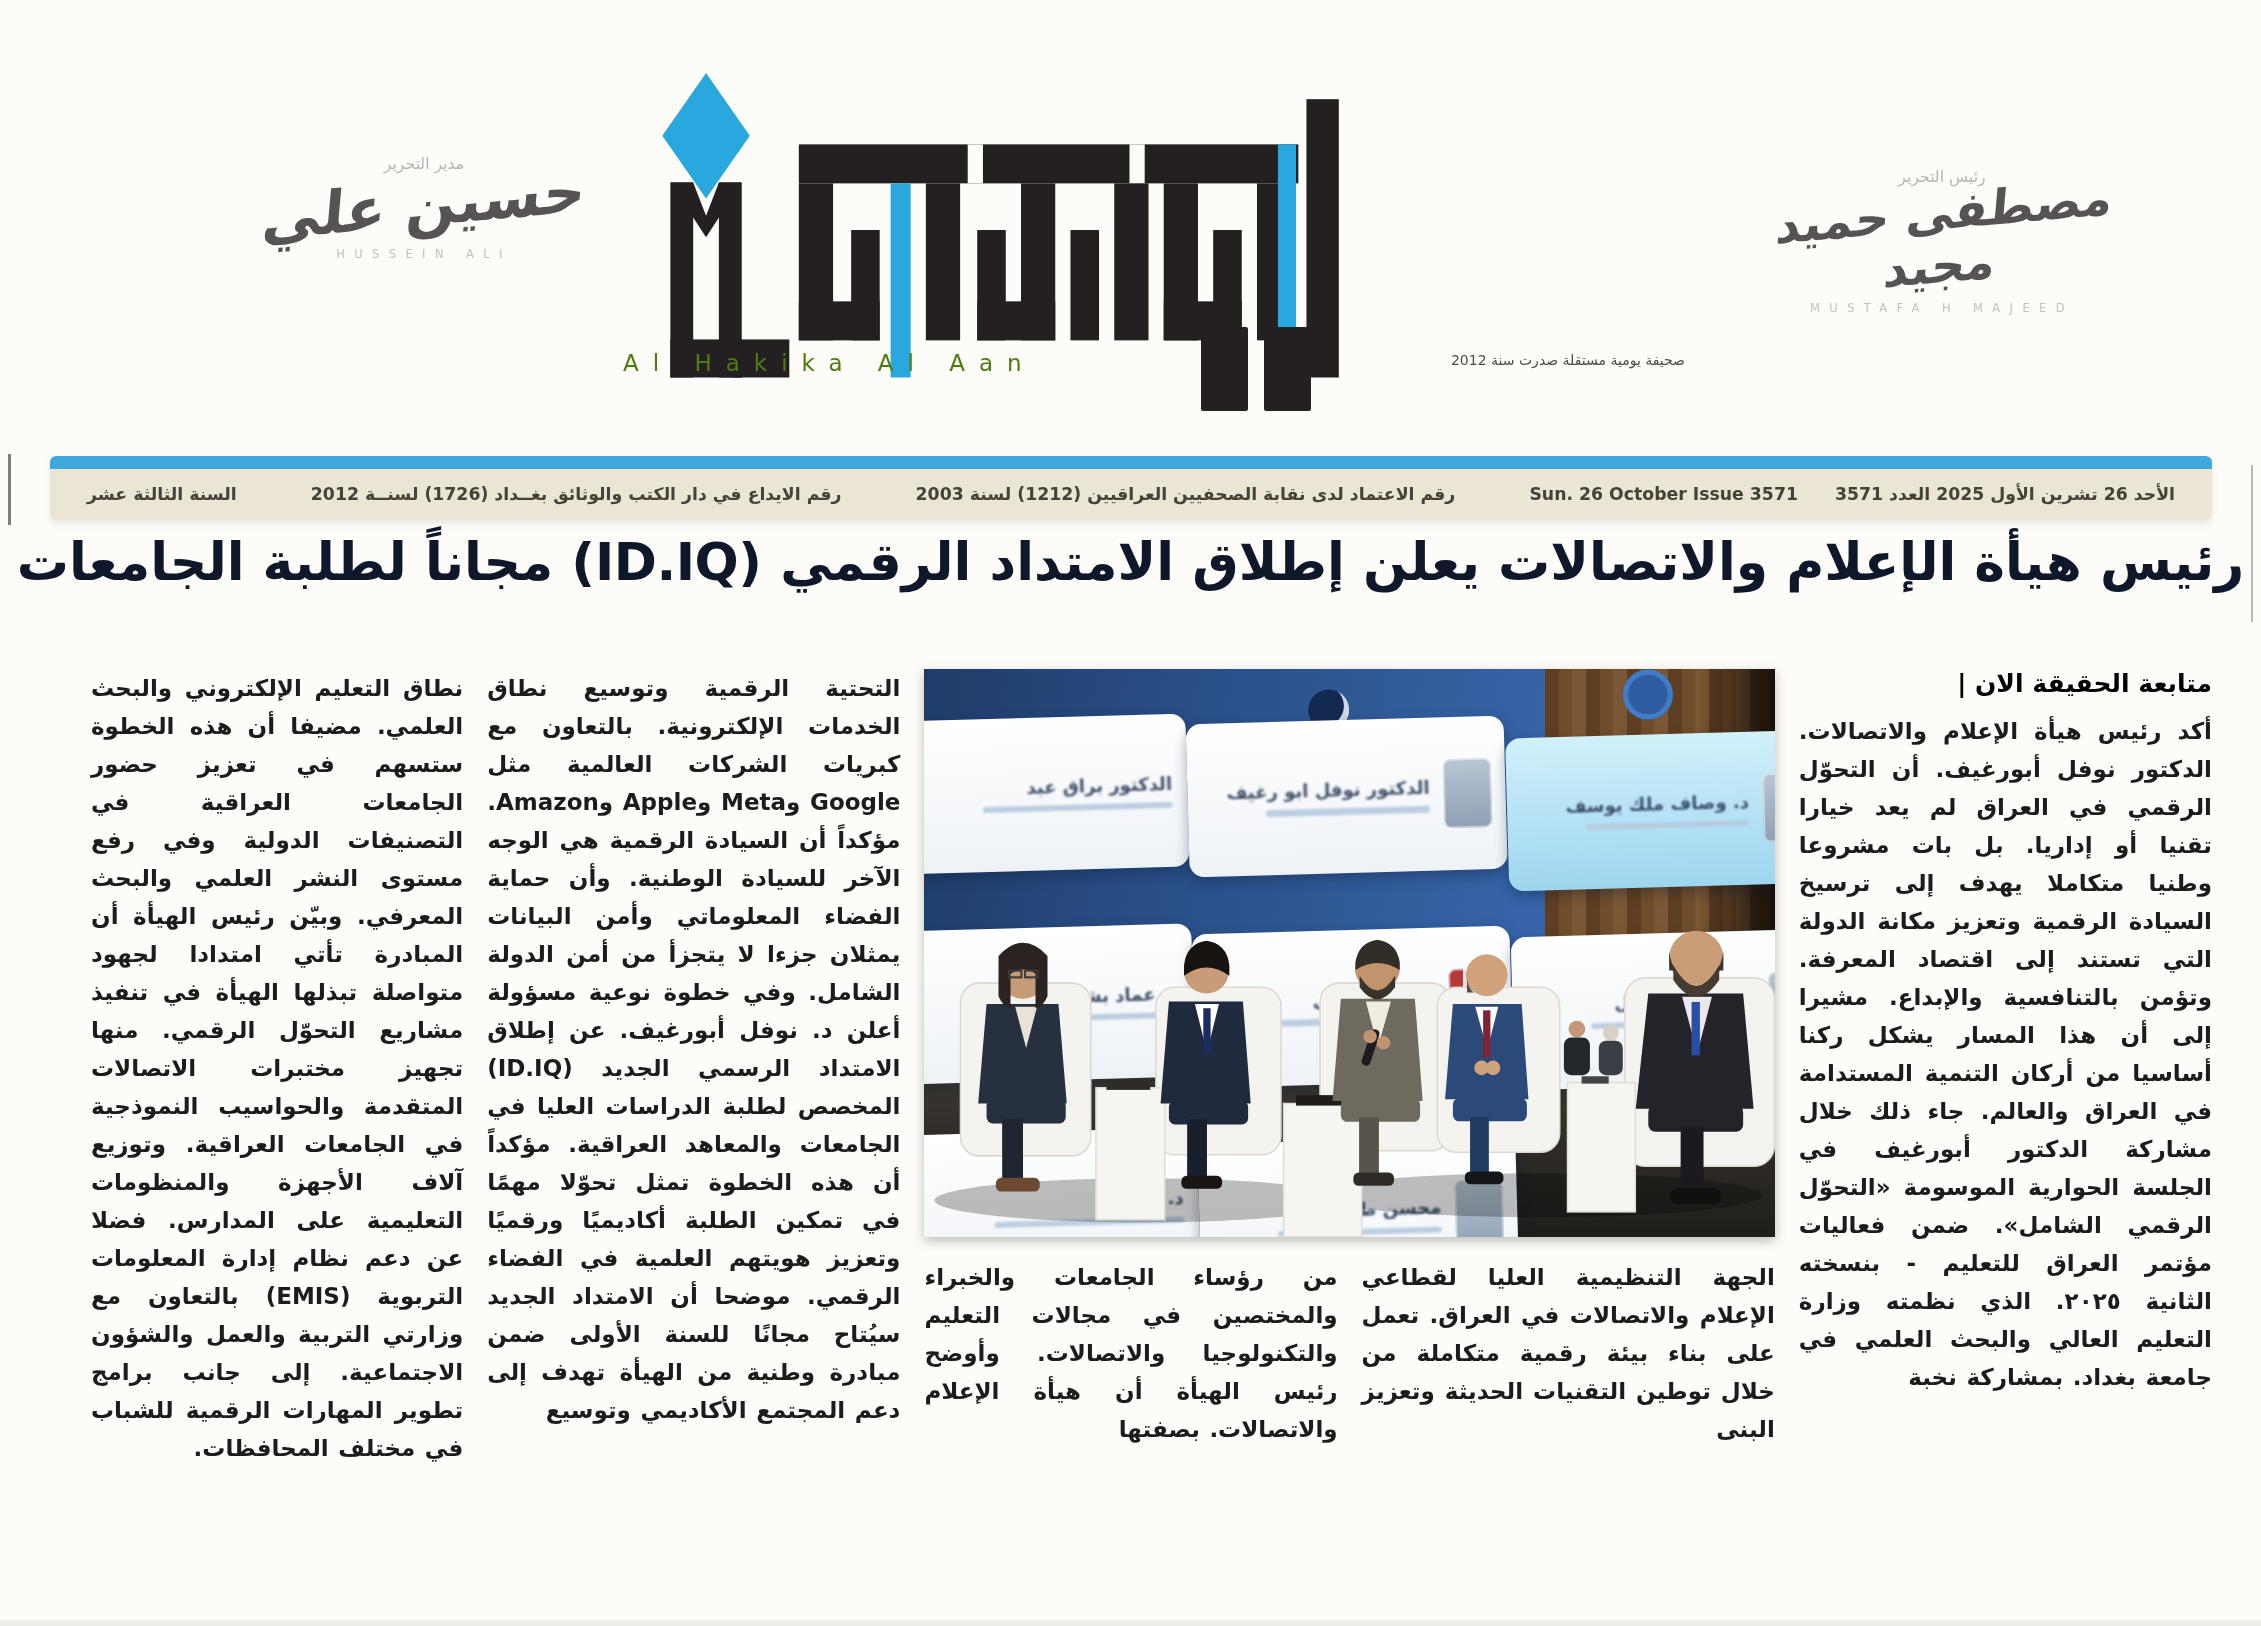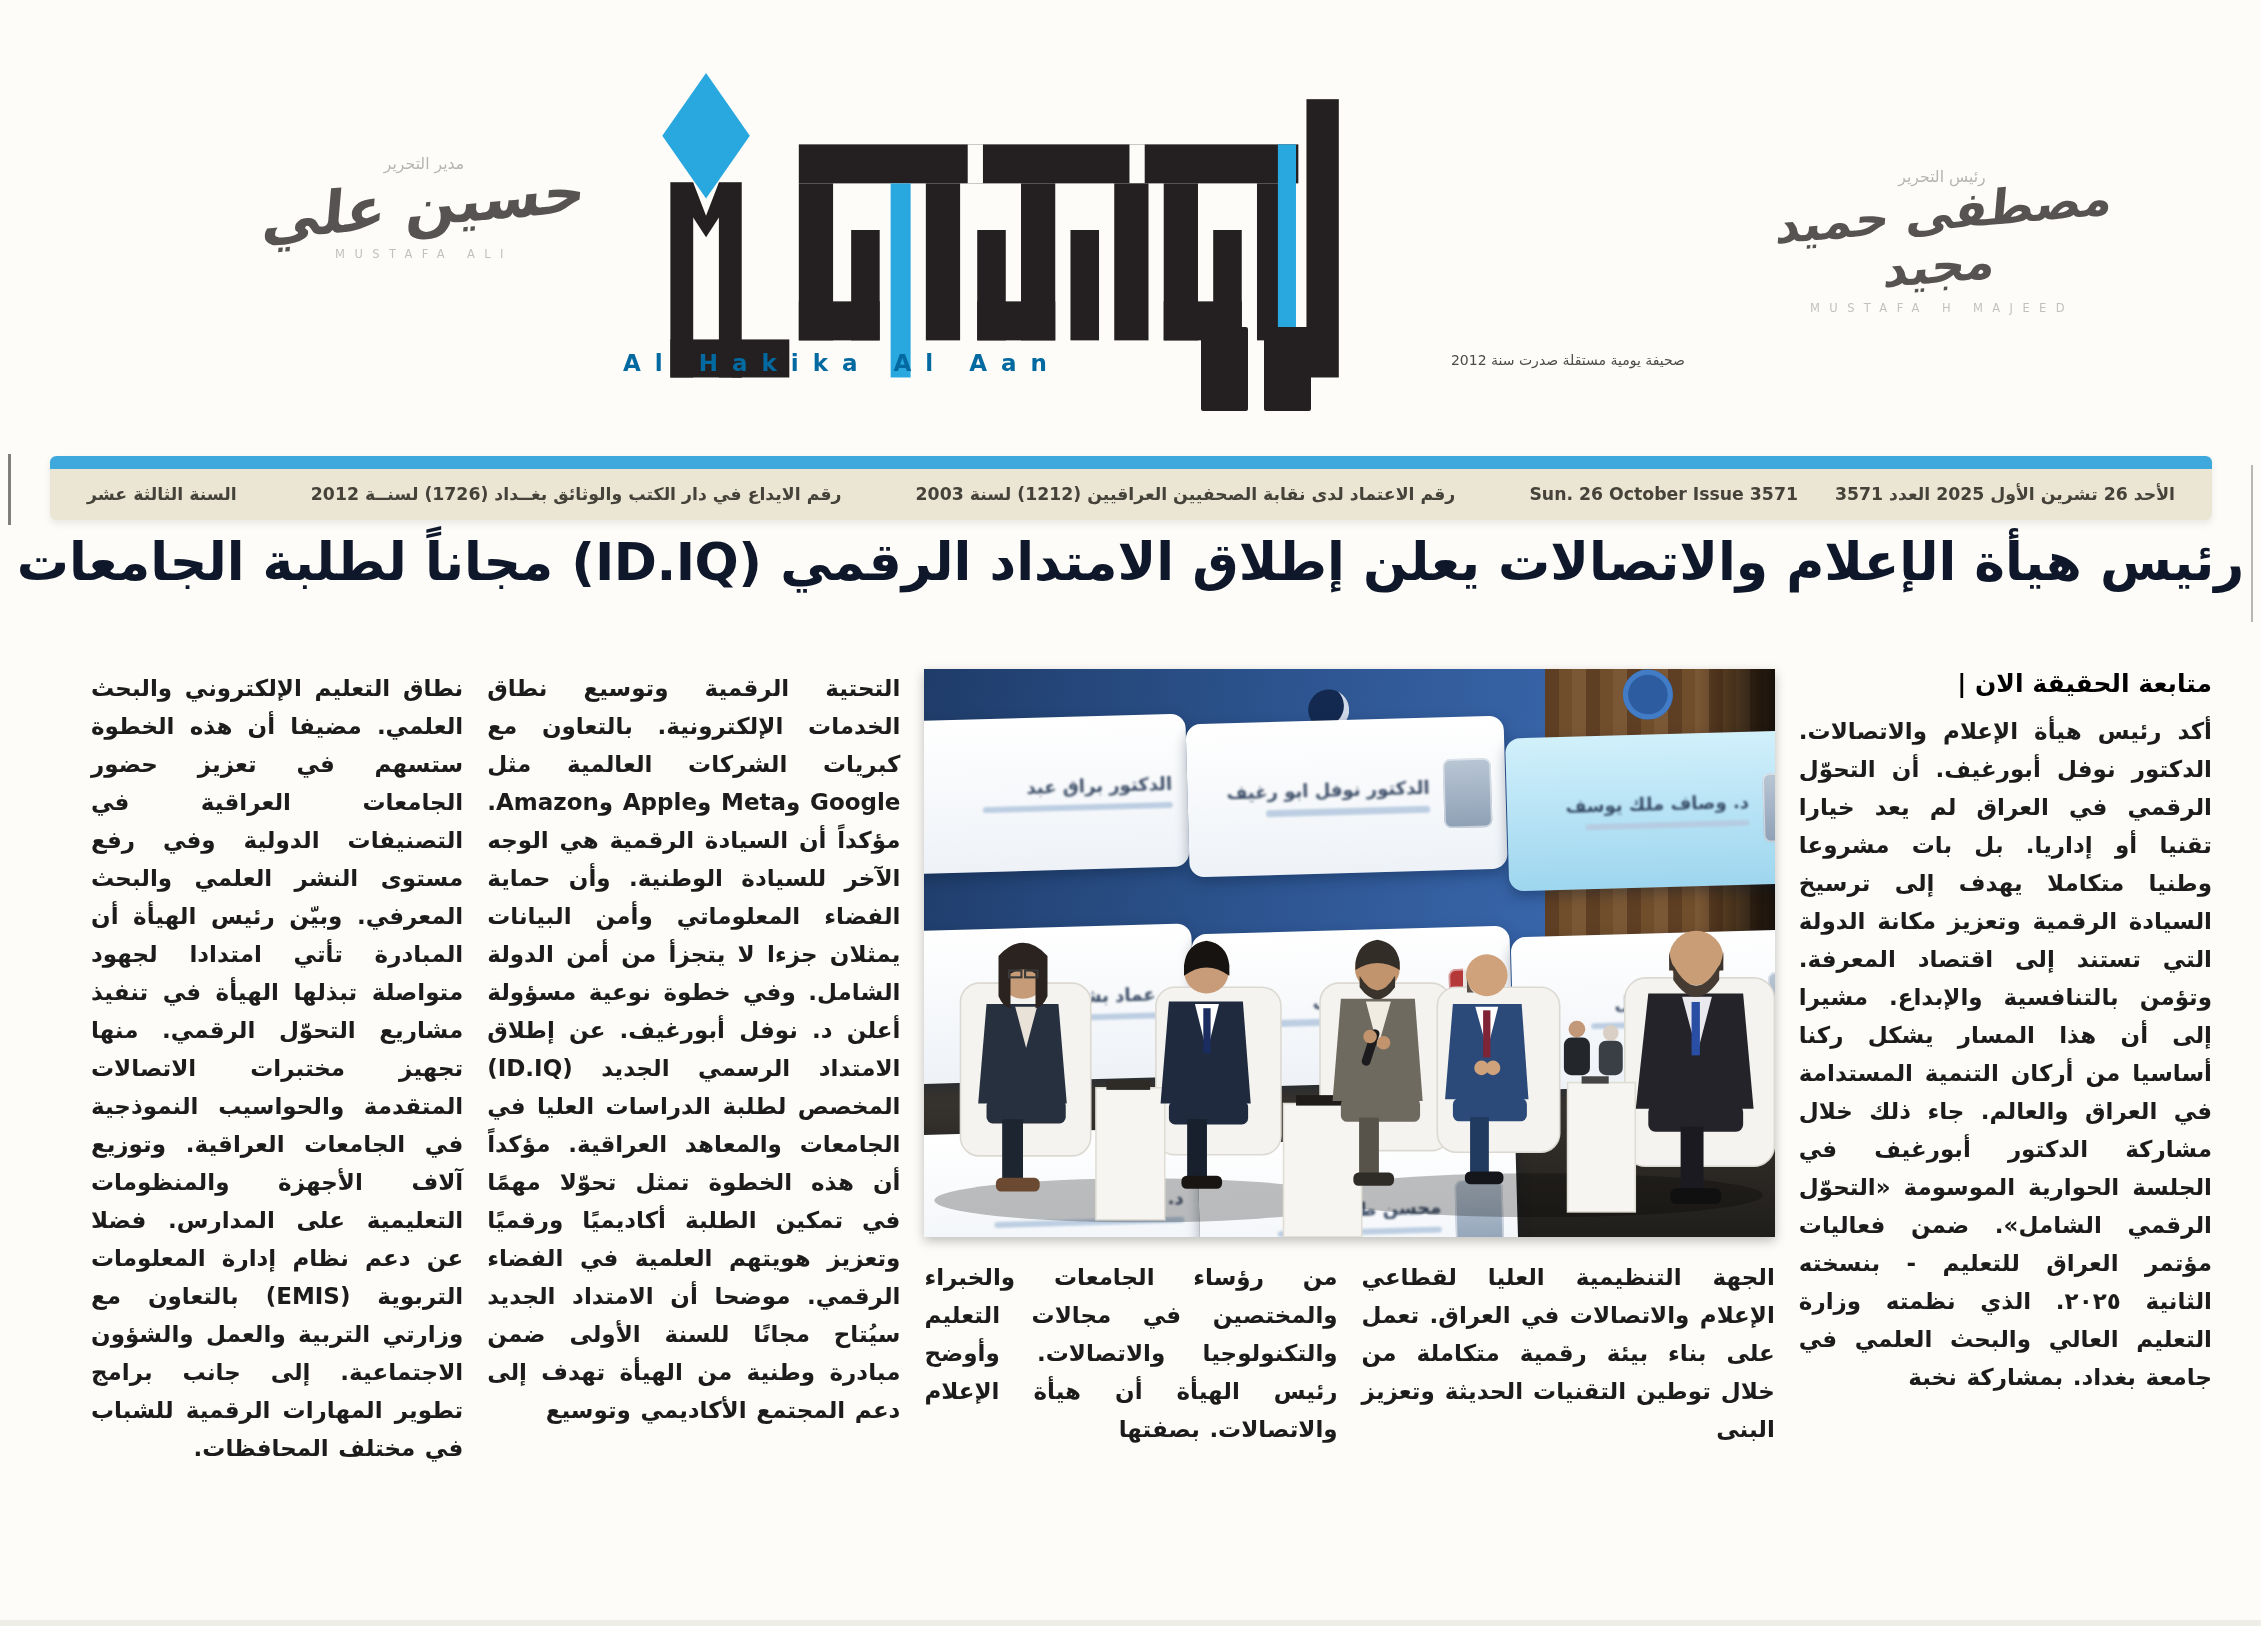--- a/index.html
+++ b/index.html
@@ -10,22 +10,22 @@
 
   
   .sig-block{position:absolute;text-align:center;direction:rtl;}
   .sig-role{font-size:15.7px;color:#9b9b9b;filter:blur(0.5px);opacity:.75;}
   .sig-name{font-weight:bold;color:#3f3c3c;transform:rotate(-5deg) skewX(-10deg);opacity:.88;line-height:1.1;}
   .sig-name.left{font-size:59px;}
   .sig-name.right{font-size:48px;}
   .sig-latin{font-size:11.5px;letter-spacing:9.4px;color:#c3c1bf;direction:ltr;margin-top:9.4px;}
 
   .logo-svg{position:absolute;left:620px;top:73px;width:743px;height:314px;}
-  .logo-latin{position:absolute;left:623px;top:350px;font-size:23px;font-weight:bold;
-    letter-spacing:14px;color:#0369a1;direction:ltr;}
+  .logo-latin{position:absolute;left:623px;top:350px;font-size:23px;font-weight:normal;
+    letter-spacing:14px;color:#4d7c0f;direction:ltr;}
   .logo-squares{position:absolute;left:1201px;top:327px;display:flex;gap:15.7px;}
   .logo-squares div{width:47px;height:84px;background:#242021;border-radius:2.1px;}
   .logo-tagline{position:absolute;left:1340px;top:352px;width:345px;font-size:14px;color:#4d4b48;
     direction:rtl;text-align:right;filter:blur(0.3px);}
 
   
   .info-bar{position:absolute;left:50px;top:456px;width:2162px;height:64px;border-radius:6.3px;
     box-shadow:0 3.1px 7.3px rgba(0,0,0,.08);}
   .info-blue{height:12.6px;background:#3fa9dd;border-radius:6.3px 6.3px 0 0;}
   .info-beige{height:51px;background:#eae6d3;border-radius:0 0 6.3px 6.3px;display:flex;align-items:center;
@@ -85,21 +85,21 @@
   .bottom-strip{position:absolute;left:0;bottom:0;width:100%;height:7.3px;background:#efede7;}
 </style>
 </head>
 <body>
 
 <header>
 
   <div class="sig-block" style="left:225px;top:154px;width:398px;">
     <div class="sig-role">مدير التحرير</div>
     <div class="sig-name left">حسين علي</div>
-    <div class="sig-latin">MUSTAFA ALI</div>
+    <div class="sig-latin">HUSSEIN ALI</div>
   </div>
 
   <div class="sig-block" style="left:1743px;top:167px;width:398px;">
     <div class="sig-role">رئيس التحرير</div>
     <div class="sig-name right">مصطفى حميد مجيد</div>
     <div class="sig-latin">MUSTAFA H MAJEED</div>
   </div>
 
   <svg class="logo-svg" viewBox="0 0 1500 660">
 

